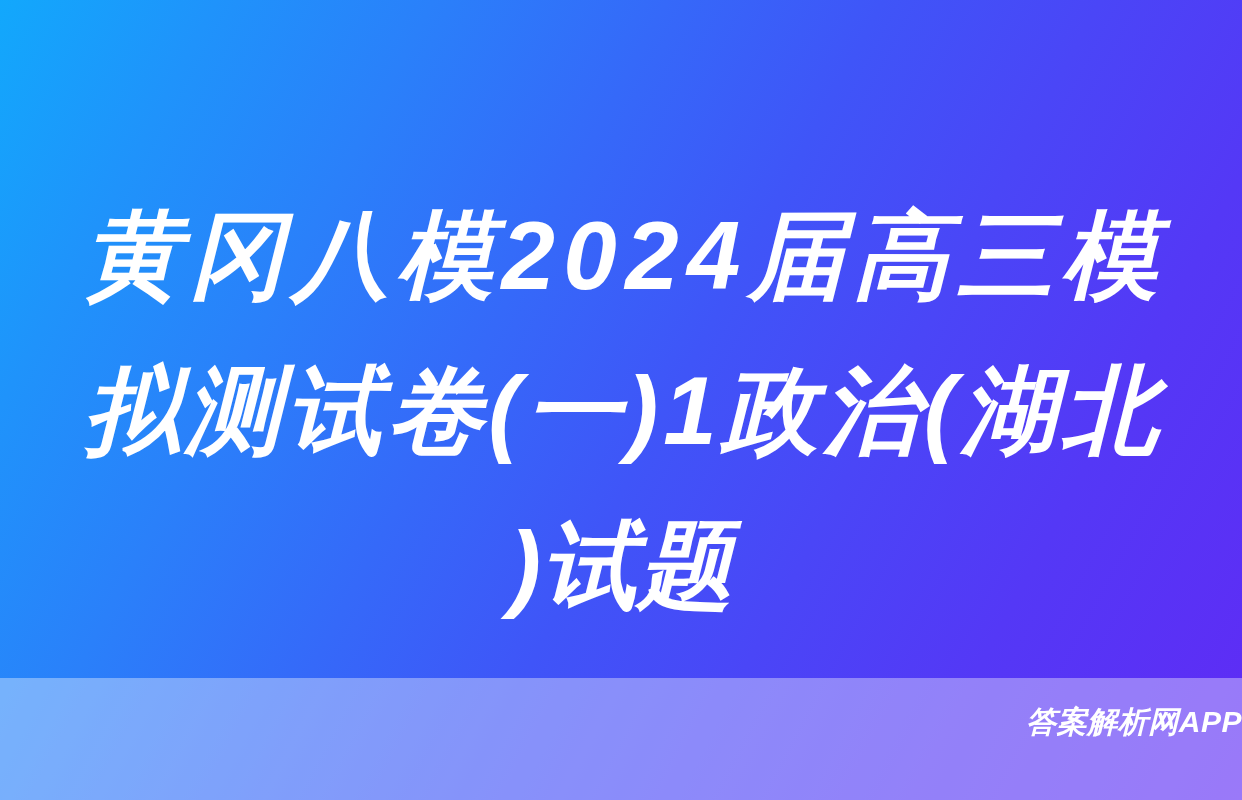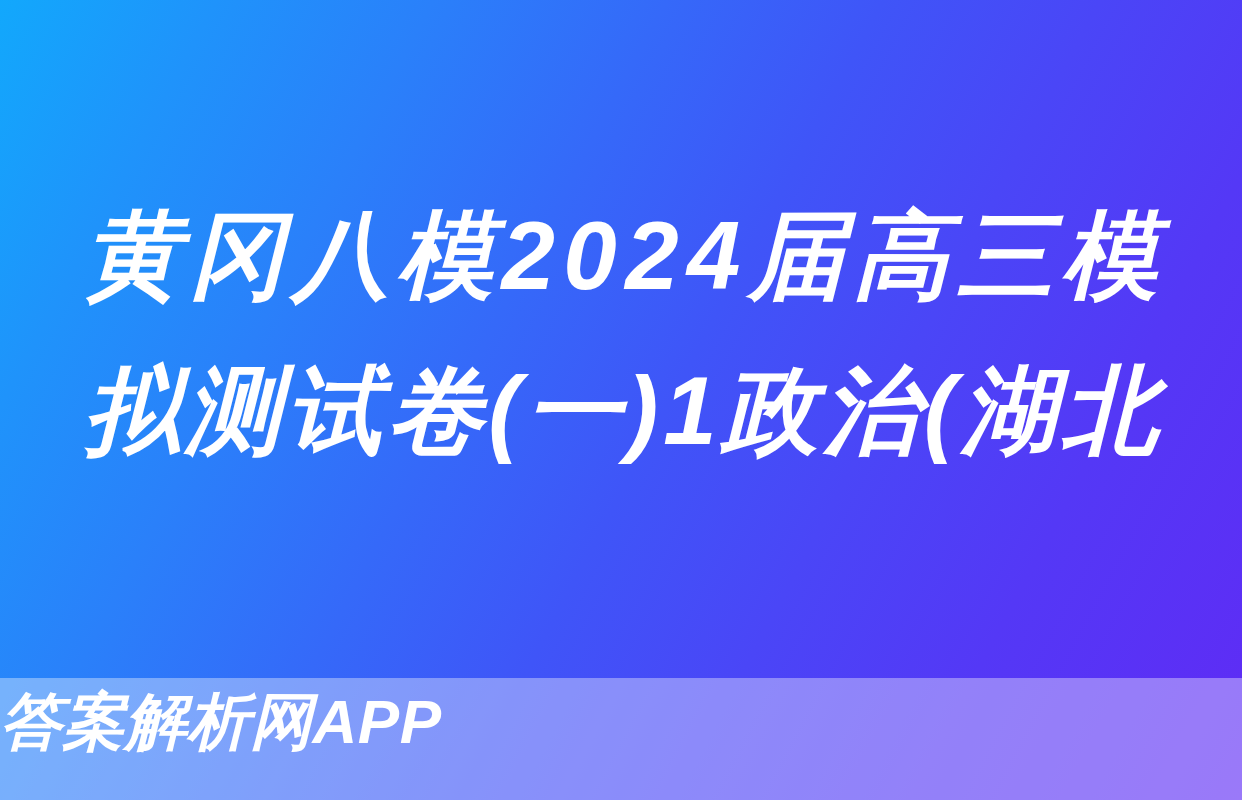--- a/index.html
+++ b/index.html
@@ -66,23 +66,23 @@
     height: 122px;
     background: rgba(255, 255, 255, 0.37);
   }
 
   
   #watermark {
     position: absolute;
     left: 0;
     top: 694px;
     width: 1242px;
-    text-align: left;
+    text-align: right;
     color: #ffffff;
-    font-size: 62px;
+    font-size: 30px;
     line-height: 56px;
     font-weight: 700;
     font-style: italic;
     letter-spacing: 0.5px;
     white-space: nowrap;
     font-family: "Liberation Sans", "DejaVu Sans", sans-serif;
   }
 </style>
 </head>
 <body>
@@ -115,20 +115,21 @@
       <span>一</span>
       <span>)</span>
       <span>1</span>
       <span>政</span>
       <span>治</span>
       <span>(</span>
       <span>湖</span>
       <span>北</span>
     </div>
 
+    <div class="title-line">)试题</div>
 
   </div>
 
   <div id="bottom-band"></div>
 
   <div id="watermark">答案解析网APP</div>
 
 </div>
 
 </body></html>

